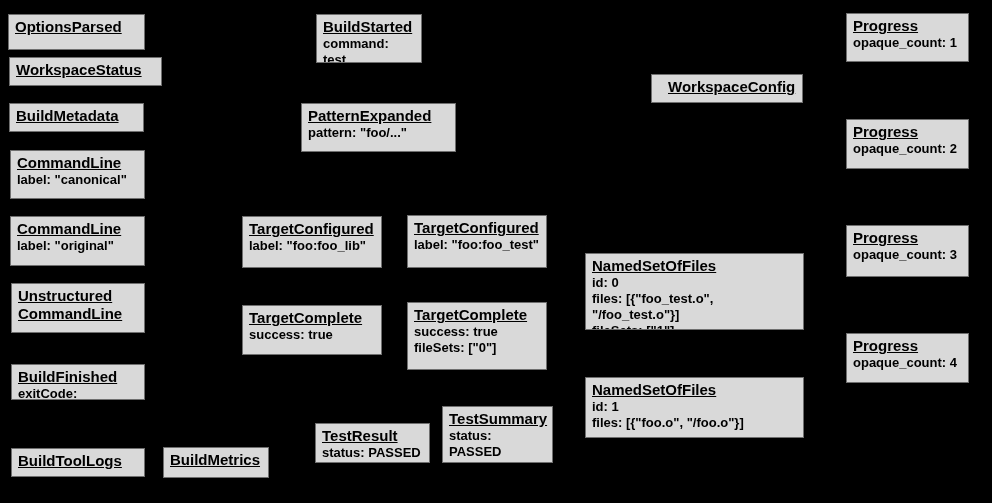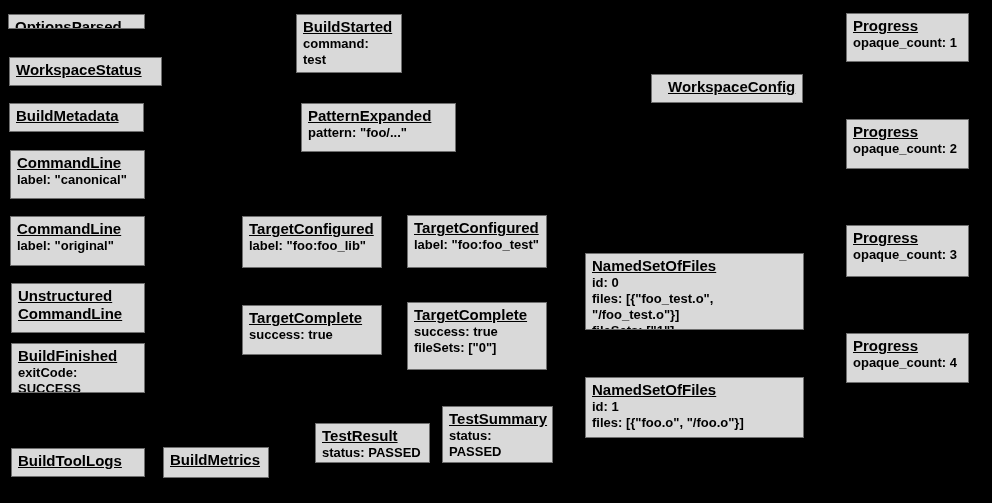--- a/index.html
+++ b/index.html
@@ -38,21 +38,21 @@
     line-height: 16px;
     white-space: pre-line;
     color: #000;
   }
 </style>
 </head>
 <body>
 
 <div id="canvas">
 
-  <div class="event-box" style="left:8px; top:14px; width:137px; height:15px;">
+  <div class="event-box" style="left:8px; top:14px; width:137px; height:36px;">
     <div class="event-title">OptionsParsed</div>
   </div>
 
   <div class="event-box" style="left:9px; top:57px; width:153px; height:29px;">
     <div class="event-title">WorkspaceStatus</div>
   </div>
 
   <div class="event-box" style="left:9px; top:103px; width:135px; height:29px;">
     <div class="event-title">BuildMetadata</div>
   </div>
@@ -65,34 +65,34 @@
   <div class="event-box" style="left:10px; top:216px; width:135px; height:50px;">
     <div class="event-title">CommandLine</div>
     <div class="event-body">label: "original"</div>
   </div>
 
   <div class="event-box" style="left:11px; top:283px; width:134px; height:50px;">
     <div class="event-title">Unstructured
 CommandLine</div>
   </div>
 
-  <div class="event-box" style="left:11px; top:343px; width:134px; height:50px;">
+  <div class="event-box" style="left:11px; top:364px; width:134px; height:36px;">
     <div class="event-title">BuildFinished</div>
     <div class="event-body">exitCode: SUCCESS</div>
   </div>
 
   <div class="event-box" style="left:11px; top:448px; width:134px; height:29px;">
     <div class="event-title">BuildToolLogs</div>
   </div>
 
   <div class="event-box" style="left:163px; top:447px; width:106px; height:31px;">
     <div class="event-title">BuildMetrics</div>
   </div>
 
-  <div class="event-box" style="left:296px; top:14px; width:106px; height:59px;">
+  <div class="event-box" style="left:316px; top:14px; width:106px; height:49px;">
     <div class="event-title">BuildStarted</div>
     <div class="event-body">command: test</div>
   </div>
 
   <div class="event-box" style="left:301px; top:103px; width:155px; height:49px;">
     <div class="event-title">PatternExpanded</div>
     <div class="event-body">pattern: "foo/..."</div>
   </div>
 
   <div class="event-box" style="left:242px; top:216px; width:140px; height:52px;">

